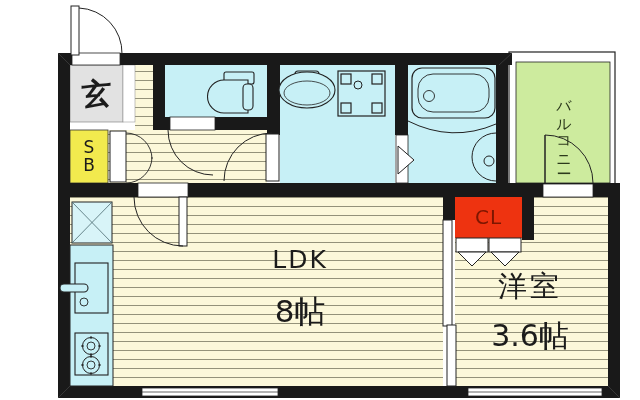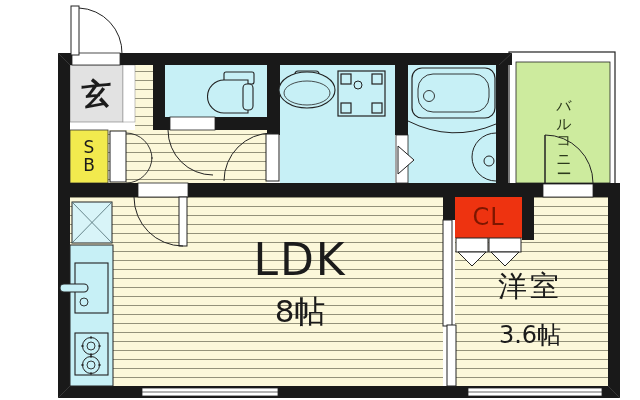--- a/index.html
+++ b/index.html
@@ -4,25 +4,25 @@
 <style>
   html,body{margin:0;padding:0;background:#fff;}
   #plan{position:relative;width:640px;height:400px;background:#ffffff;overflow:hidden;
         font-family:"DejaVu Sans","Liberation Sans",sans-serif;}
   .abs{position:absolute;}
   .lbl{position:absolute;display:flex;align-items:center;justify-content:center;
        color:#1b1b1b;line-height:1.05;text-align:center;}
   .lbl-entrance{left:70px;top:65px;width:53px;height:57px;font-size:30px;font-weight:600;
        font-family:"DejaVu Serif","Liberation Serif",serif;transform:rotate(-6deg) skewX(-6deg);}
   .lbl-sb{left:70px;top:130px;width:38px;height:53px;font-size:17px;white-space:pre-line;}
-  .lbl-cl{left:455px;top:197px;width:67px;height:41px;font-size:24px;color:#7d1600;letter-spacing:1px;}
-  .lbl-ldk{left:175px;top:237px;width:250px;height:46px;font-size:44px;letter-spacing:2px;}
+  .lbl-cl{left:455px;top:197px;width:67px;height:41px;font-size:20px;color:#7d1600;letter-spacing:1px;}
+  .lbl-ldk{left:175px;top:237px;width:250px;height:46px;font-size:25px;letter-spacing:2px;}
   .lbl-ldk-size{left:175px;top:291px;width:250px;height:40px;font-size:31px;}
   .lbl-yoshitsu{left:455px;top:264px;width:150px;height:44px;font-size:29px;letter-spacing:3px;}
-  .lbl-yoshitsu-size{left:450px;top:316px;width:160px;height:40px;font-size:24px;}
+  .lbl-yoshitsu-size{left:450px;top:316px;width:160px;height:40px;font-size:30px;}
   .lbl-balcony{left:551px;top:76px;width:24px;height:104px;font-size:15px;color:#2c3a1c;
        writing-mode:vertical-rl;text-orientation:upright;letter-spacing:2px;
        display:flex;align-items:center;justify-content:center;}
 </style>
 </head>
 <body>
 
 <div id="plan">
 
   <svg class="abs" style="left:0;top:0" width="640" height="400" viewBox="0 0 640 400">

